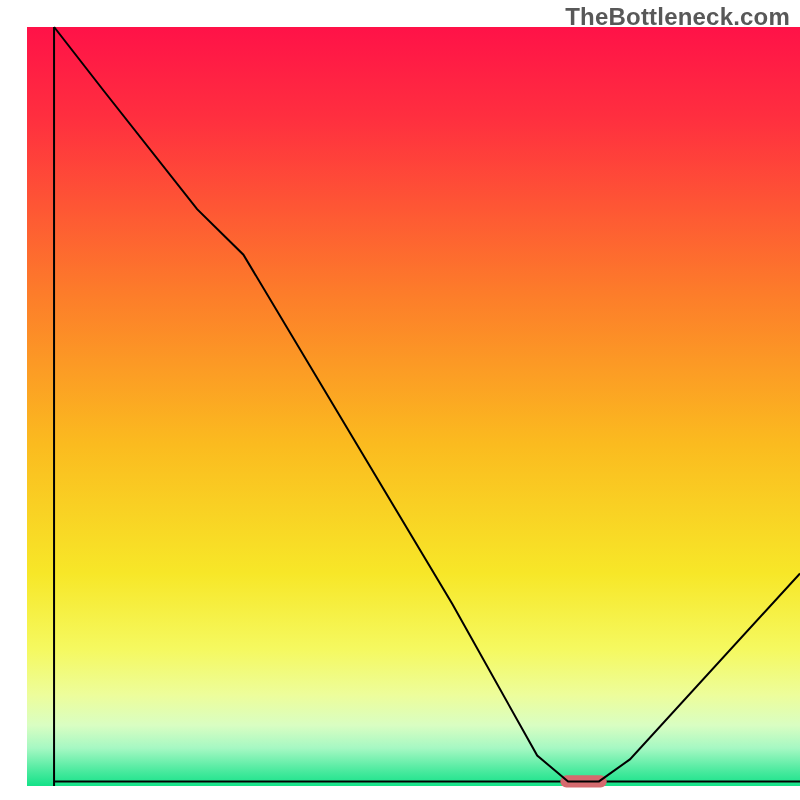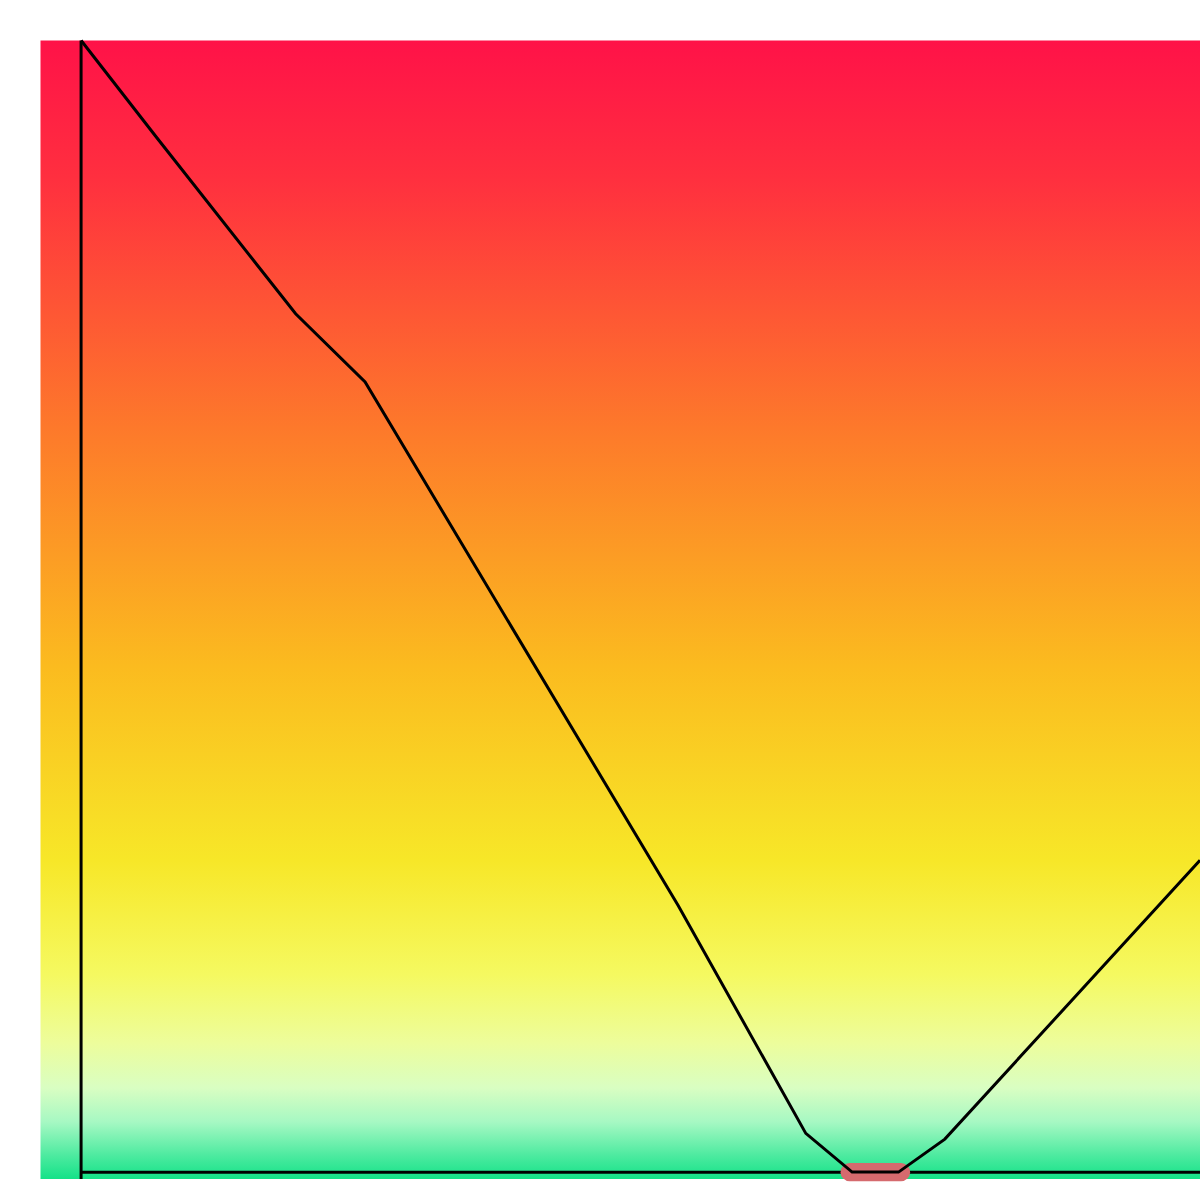--- a/index.html
+++ b/index.html
@@ -25,20 +25,21 @@
     letter-spacing: 0.2px;
   }
   svg {
     display: block;
   }
 </style>
 </head>
 <body>
 
 <div class="chart-frame">
+  <div class="watermark">TheBottleneck.com</div>
   <svg id="chart-svg" width="800" height="800" viewBox="0 0 800 800">
     <defs>
       <linearGradient id="bg-grad" x1="0" y1="0" x2="0" y2="1">
           <stop offset="0.0%" stop-color="#ff1248"></stop>
           <stop offset="12.0%" stop-color="#ff2f3f"></stop>
           <stop offset="35.0%" stop-color="#fd7c2a"></stop>
           <stop offset="55.0%" stop-color="#fbbb1f"></stop>
           <stop offset="72.0%" stop-color="#f7e728"></stop>
           <stop offset="82.0%" stop-color="#f5f960"></stop>
           <stop offset="88.0%" stop-color="#edfd9b"></stop>

